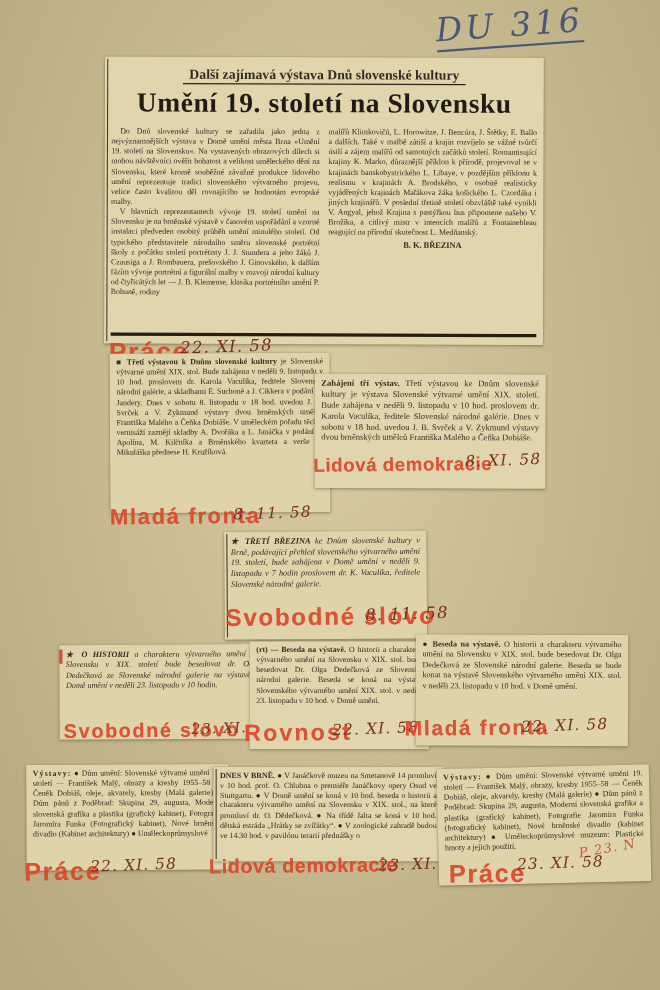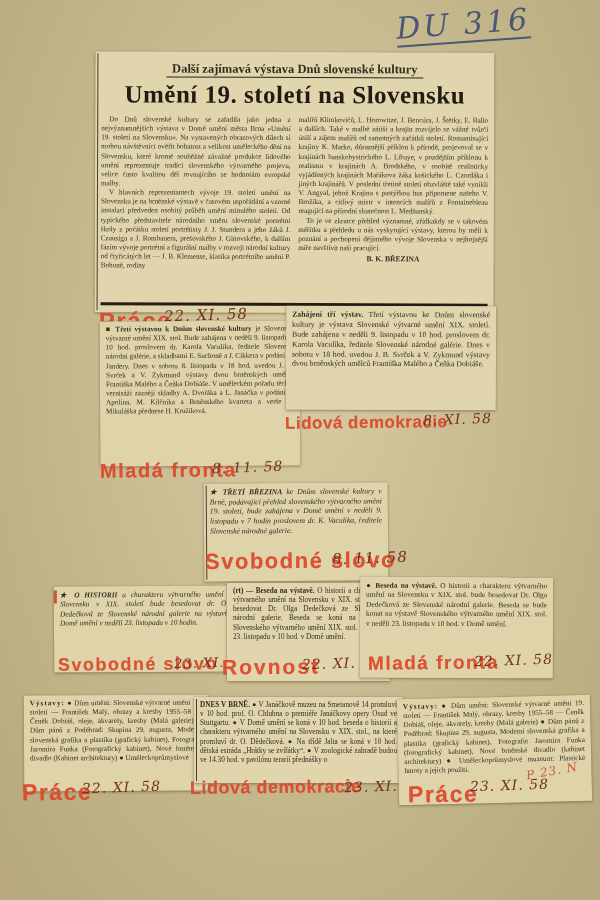--- a/index.html
+++ b/index.html
@@ -55,36 +55,35 @@
     <div class="vrule"></div>
     <span class="kicker"><span>Další zajímavá výstava Dnů slovenské kultury</span></span>
     <div class="headline">Umění 19. století na Slovensku</div>
     <div class="cols news">
       <div class="col">
         <p class="ind">Do Dnů slovenské kultury se zařadila jako jedna z nejvýznamnějších výstava v Domě umění města Brna »Umění 19. století na Slovensku«. Na vystavených obrazových dílech si mohou návštěvníci ověřit bohatost a velikost uměleckého dění na Slovensku, které kromě souběžné závažné produkce lidového umění reprezentuje tradici slovenského výtvarného projevu, velice často kvalitou děl rovnajícího se hodnotám evropské malby.</p>
         <p class="ind">V hlavních reprezentantech vývoje 19. století umění na Slovensku je na brněnské výstavě v časovém uspořádání a vzorné instalaci předveden osobitý průběh umění minulého století. Od typického představitele národního směru slovenské portrétní školy z počátku století portrétisty J. J. Stundera a jeho žáků J. Czausiga a J. Rombauera, prešovského J. Ginovského, k dalším fázím vývoje portrétní a figurální malby v rozvoji národní kultury od čtyřicátých let — J. B. Klemense, klasika portrétního umění P. Bohuně, rodiny</p>
       </div>
       <div class="col">
         <p>malířů Klimkovičů, L. Horowitze, J. Bencúra, J. Štětky, E. Ballo a dalších. Také v malbě zátiší a krajin rozvíjelo se vážné tvůrčí úsilí a zájem malířů od samotných začátků století. Romantisující krajiny K. Marko, důraznější příklon k přírodě, projevoval se v krajinách banskobystrického L. Libaye, v pozdějším příklonu k realismu v krajinách A. Brodského, v osobitě realisticky vyjádřených krajinách Mařákova žáka košického L. Czordáka i jiných krajinářů. V poslední třetině století obzvláště také vynikli V. Angyal, jehož Krajina s pastýřkou hus připomene našeho V. Brožíka, a citlivý mistr v intencích malířů z Fontainebleau reagující na přírodní skutečnost L. Medňanský.</p>
-        <p class="ind">To je ve zkratce přehled významné, zřídkakdy se v takovém měřítku a přehledu u nás vyskytující výstavy, kterou by měli k poznání a pochopení dějinného vývoje Slovenska v nejhojnější míře navštívit naši pracující.</p>
         <span class="byline">B. K. BŘEZINA</span>
       </div>
     </div>
     <div class="botrule"></div>
   </div>
   <div class="stamp" style="left:99px; top:307px; font-size:24px;">Práce</div>
   <div class="hw hw-date" style="left:164px; top:306px; font-size:15px;">22. XI. 58</div>
 
   <div class="clip news" style="left:100px; top:321px; width:188px; height:137px; transform:rotate(-.3deg);">
     <p><b>■ Třetí výstavou k Dnům slovenské kultury</b><span> je Slovenské výtvarné umění XIX. stol. Bude zahájena v neděli 9. listopadu v 10 hod. proslovem dr. Karola Vaculíka, ředitele Slovenské národní galérie, a skladbami E. Suchoně a J. Cikkera v podání K. Jandery. Dnes v sobotu 8. listopadu v 18 hod. uvedou J. B. Svrček a V. Zykmund výstavy dvou brněnských umělců Františka Malého a Čeňka Dobiáše. V uměleckém pořadu těchto vernisáží zaznějí skladby A. Dvořáka a L. Janáčka v podání S. Apolína, M. Kilčníka a Brněnského kvarteta a verše O. Mikuláška přednese H. Kružíková.</span></p>
   </div>
   <div class="stamp" style="left:100px; top:459px; font-size:20px;">Mladá fronta</div>
   <div class="hw hw-date" style="left:212px; top:459px;">8. 11. 58</div>
 
-  <div class="clip" style="left:286px; top:306px; width:198px; height:96px; font-size:7.8px; transform:rotate(.2deg); background:#e0d5ad;">
+  <div class="clip" style="left:286px; top:340px; width:198px; height:96px; font-size:7.8px; transform:rotate(.2deg); background:#e0d5ad;">
     <p><b>Zahájení tří výstav.</b><span> Třetí výstavou ke Dnům slovenské kultury je výstava Slovenské výtvarné umění XIX. století. Bude zahájena v neděli 9. listopadu v 10 hod. proslovem dr. Karola Vaculíka, ředitele Slovenské národné galérie. Dnes v sobotu v 18 hod. uvedou J. B. Svrček a V. Zykmund výstavy dvou brněnských umělců Františka Malého a Čeňka Dobiáše.</span></p>
   </div>
   <div class="stamp" style="left:285px; top:413px; font-size:17px; letter-spacing:.5px;">Lidová demokracie</div>
   <div class="hw hw-date" style="left:423px; top:411px;">8. XI. 58</div>
 
   <div class="clip news-i" style="left:204px; top:483px; width:172px; height:90px; transform:rotate(-.4deg);">
     <div class="vrule"></div>
     <p><b>★ TŘETÍ BŘEZINA</b><span> ke Dnům slovenské kultury v Brně, podávající přehled slovenského výtvarného umění 19. století, bude zahájena v Domě umění v neděli 9. listopadu v 7 hodin proslovem dr. K. Vaculíka, ředitele Slovenské národné galerie.</span></p>
   </div>
   <div class="stamp" style="left:205px; top:548px; font-size:22px;">Svobodné slovo</div>
@@ -96,21 +95,21 @@
   </div>
   <div class="stamp" style="left:58px; top:654px; font-size:18px;">Svobodné slovo</div>
   <div class="hw hw-date" style="left:174px; top:655px; font-size:13px;">23. XI. 58</div>
 
   <div class="clip news" style="left:227px; top:583px; width:151px; height:90px; background:#e0d5ad;">
     <p><span style="font-weight:bold;margin-top:21px;">(rt) — Beseda na výstavě.</span><span> O historii a charakteru výtvarného umění na Slovensku v XIX. stol. bude besedovat Dr. Olga Dedečková ze Slovenské národní galerie. Beseda se koná na výstavě Slovenského výtvarného umění XIX. stol. v neděli 23. listopadu v 10 hod. v Domě umění.</span></p>
   </div>
   <div class="stamp" style="left:222px; top:655px; font-size:21px; letter-spacing:2px;">Rovnost</div>
   <div class="hw hw-date" style="left:302px; top:655px;">22. XI. 58</div>
 
-  <div class="clip" style="left:360px; top:577px; width:181px; height:93px; font-size:7.4px; transform:rotate(.2deg);">
+  <div class="clip" style="left:378px; top:577px; width:181px; height:93px; font-size:7.4px; transform:rotate(.2deg);">
     <p><b>● Beseda na výstavě.</b><span> O historii a charakteru výtvarného umění na Slovensku v XIX. stol. bude besedovat Dr. Olga Dedečková ze Slovenské národní galerie. Beseda se bude konat na výstavě Slovenského výtvarného umění XIX. stol. v neděli 23. listopadu v 10 hod. v Domě umění.</span></p>
   </div>
   <div class="stamp" style="left:368px; top:652px; font-size:19px;">Mladá fronta</div>
   <div class="hw hw-date" style="left:474px; top:652px;">22. XI. 58</div>
 
   <div class="clip news" style="left:24px; top:695px; width:172px; height:88px; transform:rotate(-.3deg);">
     <p><b style="letter-spacing:1px;">Výstavy:</b><span> ● Dům umění: Slovenské výtvarné umění 19. století — František Malý, obrazy a kresby 1955–58 — Čeněk Dobiáš, oleje, akvarely, kresby (Malá galerie) ● Dům pánů z Poděbrad: Skupina 29, augusta, Moderní slovenská grafika a plastika (grafický kabinet), Fotografie Jaromíra Funka (Fotografický kabinet), Nové brněnské divadlo (Kabinet architektury) ● Uměleckoprůmyslové</span></p>
   </div>
   <div class="stamp" style="left:22px; top:779px; font-size:23px;">Práce</div>
   <div class="hw hw-date" style="left:82px; top:779px;">22. XI. 58</div>

